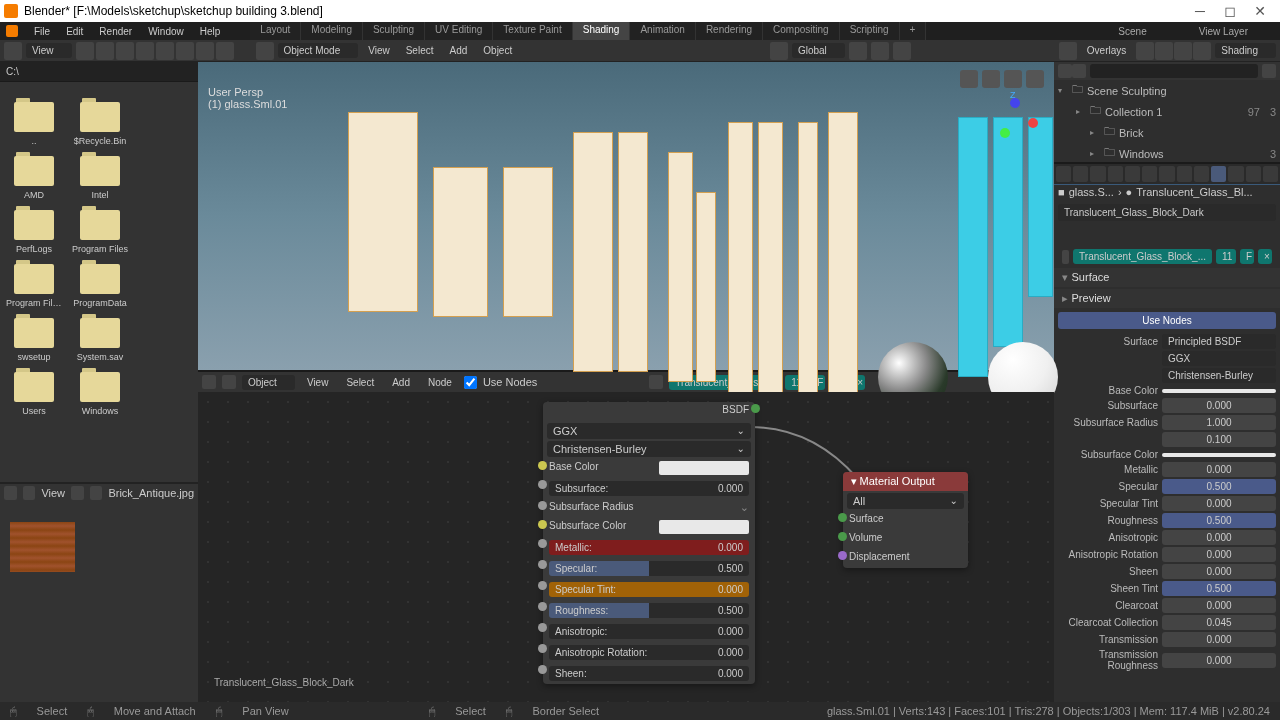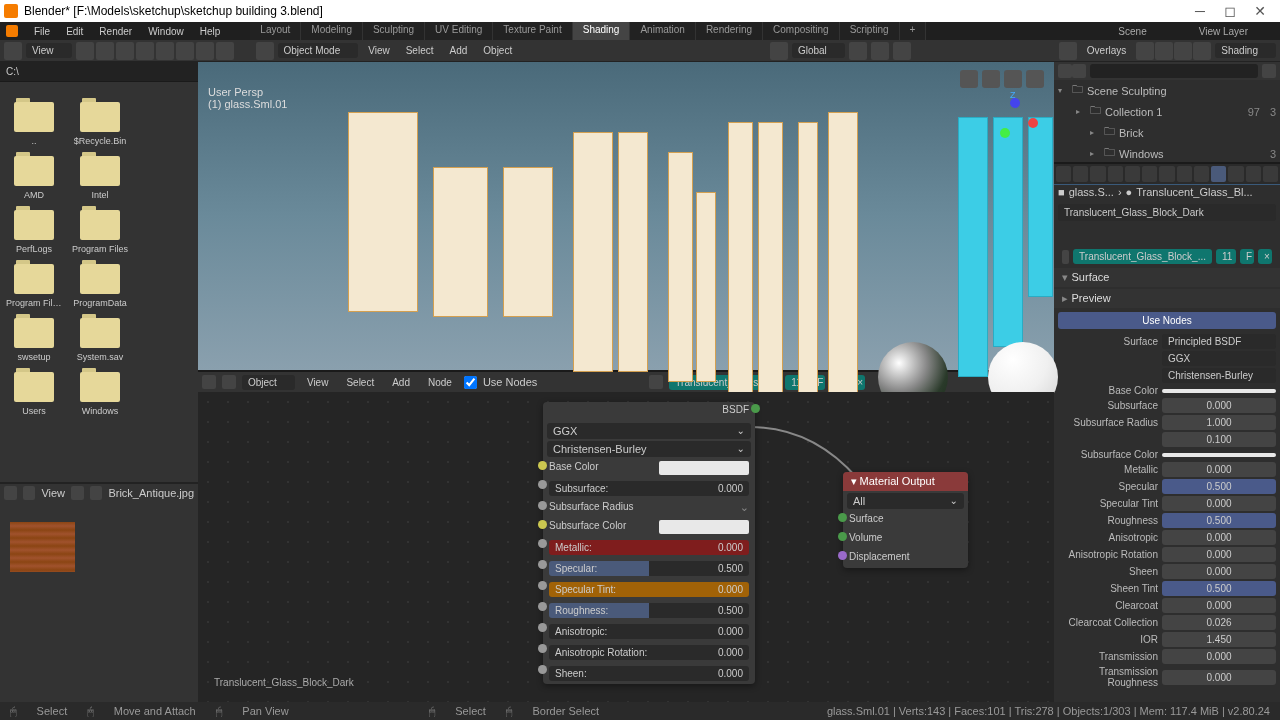--- a/index.html
+++ b/index.html
@@ -553,25 +553,21 @@
           <div class="prop-row">
             <span class="prop-label">Sheen Tint</span>
             <span class="prop-value blue">0.500</span>
           </div>
           <div class="prop-row">
             <span class="prop-label">Clearcoat</span>
             <span class="prop-value">0.000</span>
           </div>
           <div class="prop-row">
             <span class="prop-label">Clearcoat Collection</span>
-            <span class="prop-value">0.026</span>
-          </div>
-          <div class="prop-row">
-            <span class="prop-label">IOR</span>
-            <span class="prop-value">1.450</span>
+            <span class="prop-value">0.045</span>
           </div>
           <div class="prop-row">
             <span class="prop-label">Transmission</span>
             <span class="prop-value">0.000</span>
           </div>
           <div class="prop-row">
             <span class="prop-label">Transmission Roughness</span>
             <span class="prop-value">0.000</span>
           </div>
         </div>

